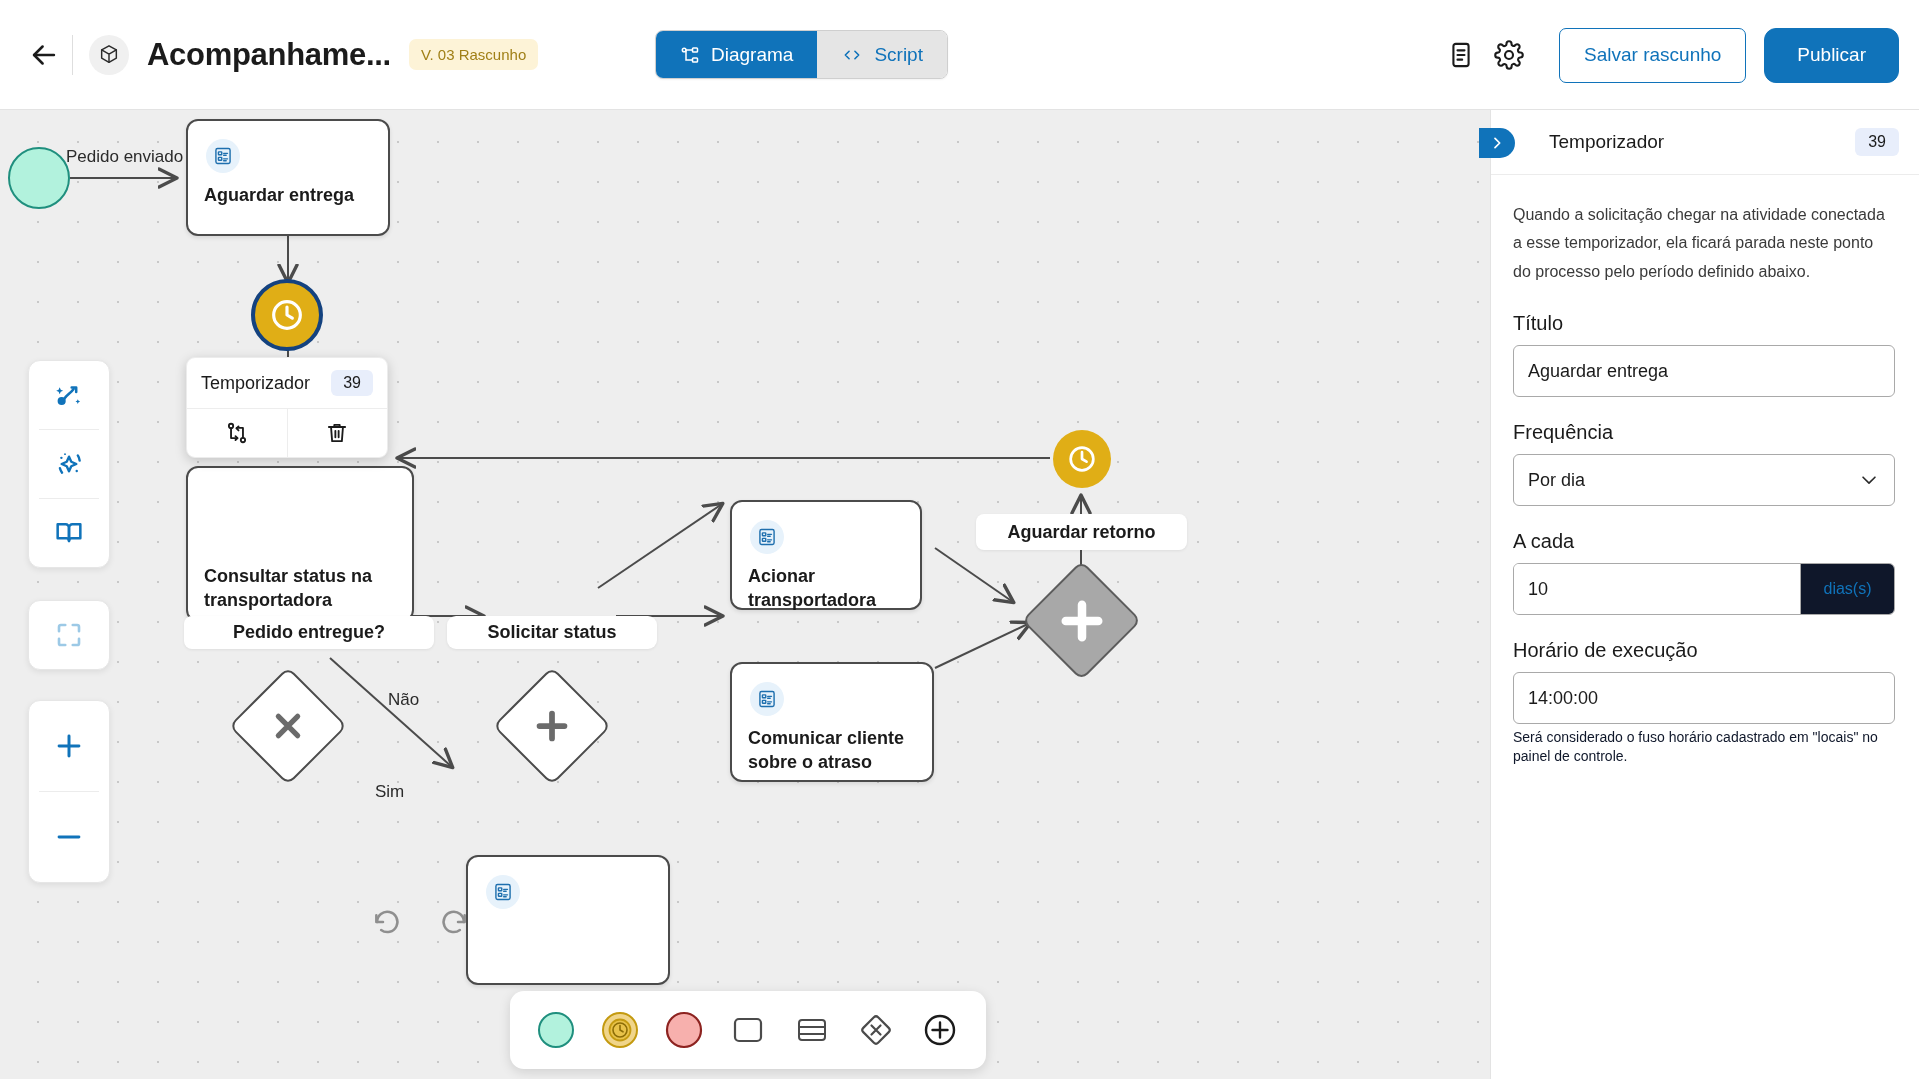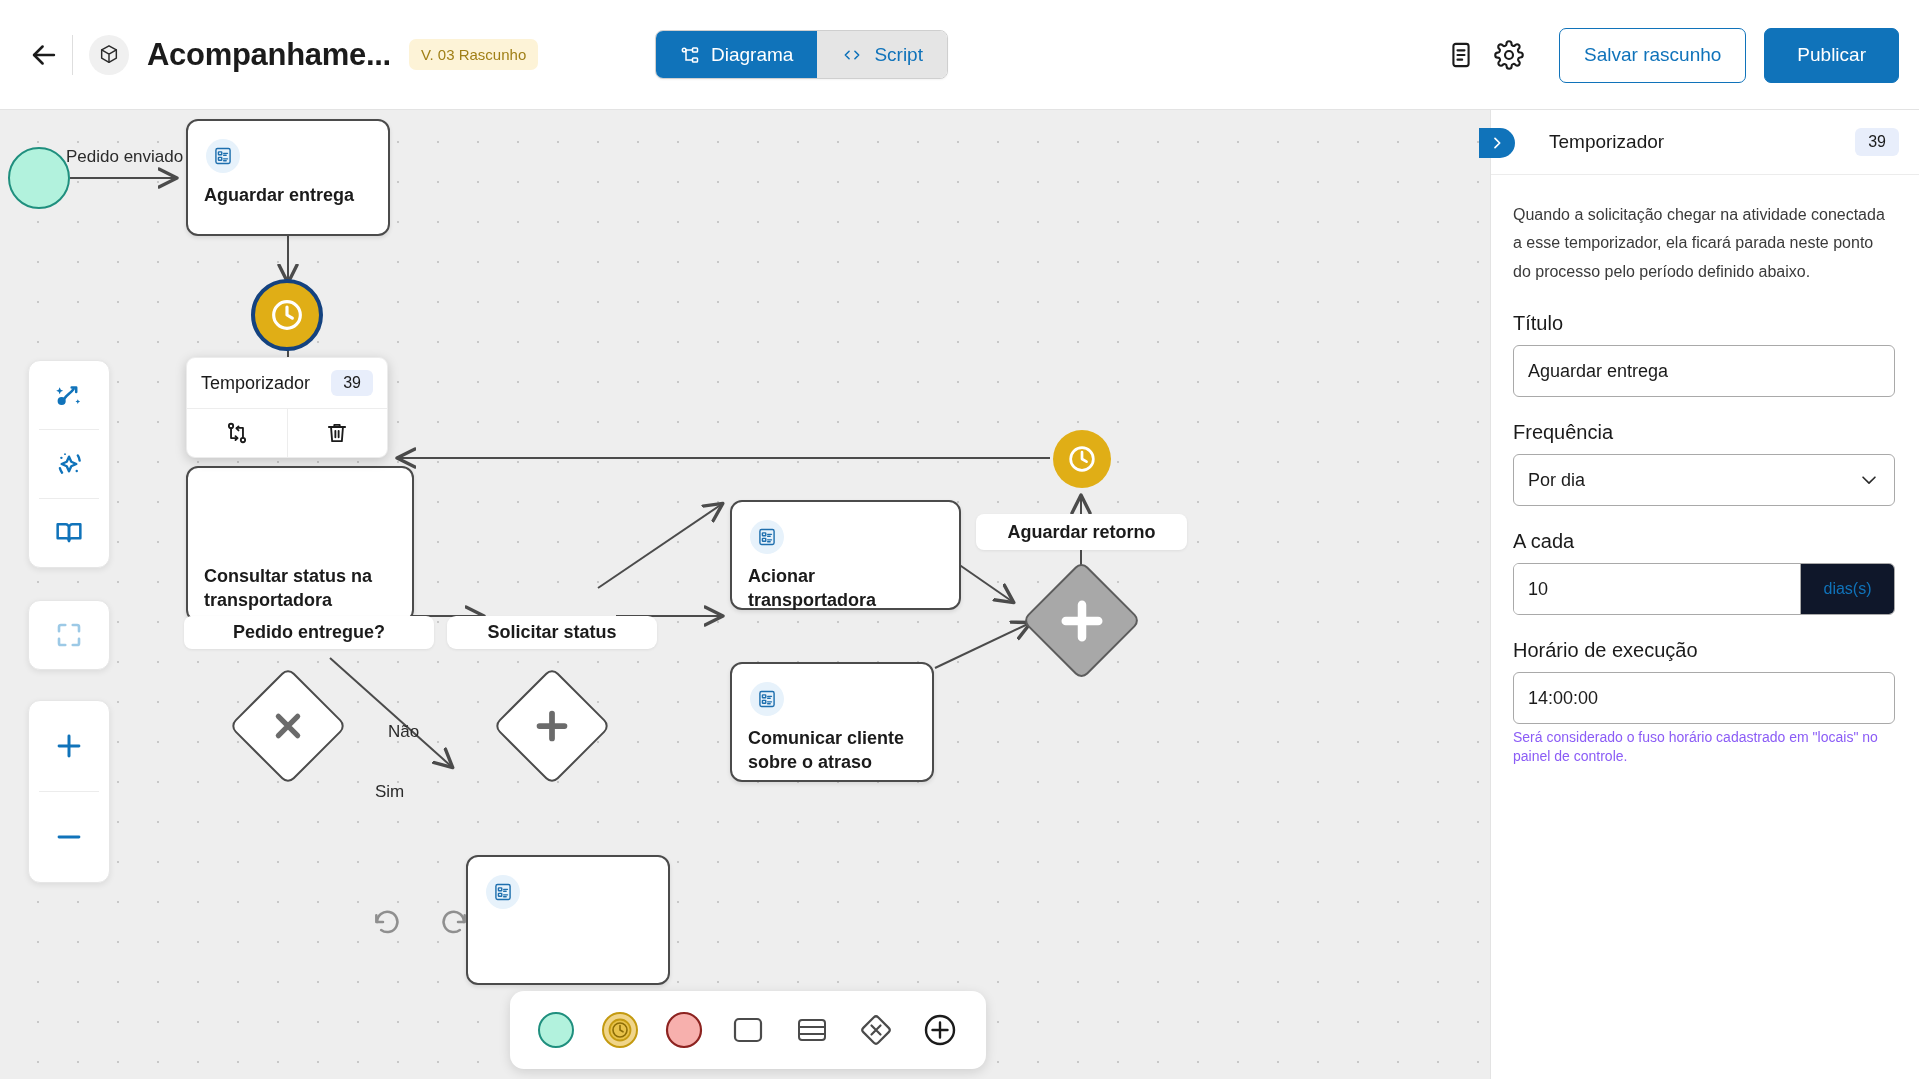--- a/index.html
+++ b/index.html
@@ -68,21 +68,21 @@
   }
   .btn-outline {
     margin-left: 26px;
     border: 1px solid #1073ba; color: #1073ba; background: #fff;
     border-radius: 7px; font-size: 19px; padding: 0 24px; height: 55px;
     display: flex; align-items: center; cursor: pointer;
   }
   .btn-primary {
     margin-left: 18px;
     background: #1073ba; color: #fff; border: 1px solid #1073ba;
-    border-radius: 7px; font-size: 19px; padding: 0 32px; height: 55px;
+    border-radius: 12px; font-size: 19px; padding: 0 32px; height: 55px;
     display: flex; align-items: center; cursor: pointer; font-weight: 400;
   }
 
   
   .canvas {
     position: absolute; top: 110px; left: 0;
     width: 1490px; height: 969px;
     background-color: #eeeeee;
     background-image: radial-gradient(#c8c8c8 1.1px, transparent 1.1px);
     background-size: 40px 40px;
@@ -225,21 +225,21 @@
   }
   .fld-group input {
     flex: 1; border: none; outline: none; padding: 0 14px;
     font-size: 18px; font-family: "Liberation Sans", sans-serif; color: #1b1b1b;
   }
   .fld-suffix {
     width: 94px; background: #0f172a; border-left: 1px solid #a9a9a9;
     display: flex; align-items: center; justify-content: center;
     font-size: 16px; color: #1073ba;
   }
-  .hint { font-size: 14px; color: #8b5cf6; line-height: 1.35; margin-top: -12px; }
+  .hint { font-size: 14px; color: #0f172a; line-height: 1.35; margin-top: -12px; }
   svg { display: block; }
 </style>
 </head>
 <body>
 
 <div class="app">
 
   <div class="header">
     <div class="back-btn">
       <span>
@@ -469,32 +469,32 @@
     </div>
 
     <div class="pill-label" style="left:184px; top:506px; width:250px; height:33px;">Pedido entregue?</div>
     <div class="diamond" style="left:246px; top:574px; width:84px; height:84px;"></div>
     <div class="diamond-glyph" style="left:246px; top:574px; width:84px; height:84px;">
       <svg width="42" height="42" viewBox="0 0 24 24" fill="none" stroke="#6b6b6b" stroke-width="3" stroke-linecap="round">
         <path d="M6.5 6.5l11 11M17.5 6.5l-11 11"></path>
       </svg>
     </div>
 
-    <div class="edge-label" style="left:388px; top:580px;margin-top:32px;">Não</div>
+    <div class="edge-label" style="left:388px; top:580px;">Não</div>
     <div class="edge-label" style="left:375px; top:672px;">Sim</div>
 
     <div class="pill-label" style="left:447px; top:506px; width:210px; height:33px;border-radius:9px;">Solicitar status</div>
     <div class="diamond" style="left:510px; top:574px; width:84px; height:84px;"></div>
     <div class="diamond-glyph" style="left:510px; top:574px; width:84px; height:84px;">
       <svg width="46" height="46" viewBox="0 0 24 24" fill="none" stroke="#6b6b6b" stroke-width="3" stroke-linecap="round">
         <path d="M12 5.5v13M5.5 12h13"></path>
       </svg>
     </div>
 
-    <div class="node task" style="left:730px; top:390px; width:231px; height:110px;">
+    <div class="node task" style="left:730px; top:390px; width:192px; height:110px;">
       <div class="task-icon">
         <svg width="20" height="20" viewBox="0 0 24 24" fill="none" stroke="#1e6fae" stroke-width="1.7" stroke-linecap="round" stroke-linejoin="round">
           <rect x="3.5" y="3" width="17" height="18" rx="2"></rect>
           <rect x="6.5" y="7" width="4" height="3.4" rx="0.6"></rect>
           <path d="M12.8 8.8h4.6"></path>
             <path d="M12.8 11h3"></path>
           <rect x="6.5" y="13.6" width="4" height="3.4" rx="0.6"></rect>
           <path d="M12.8 15.4h4.6"></path>
             <path d="M12.8 17.6h3"></path>
         </svg>

